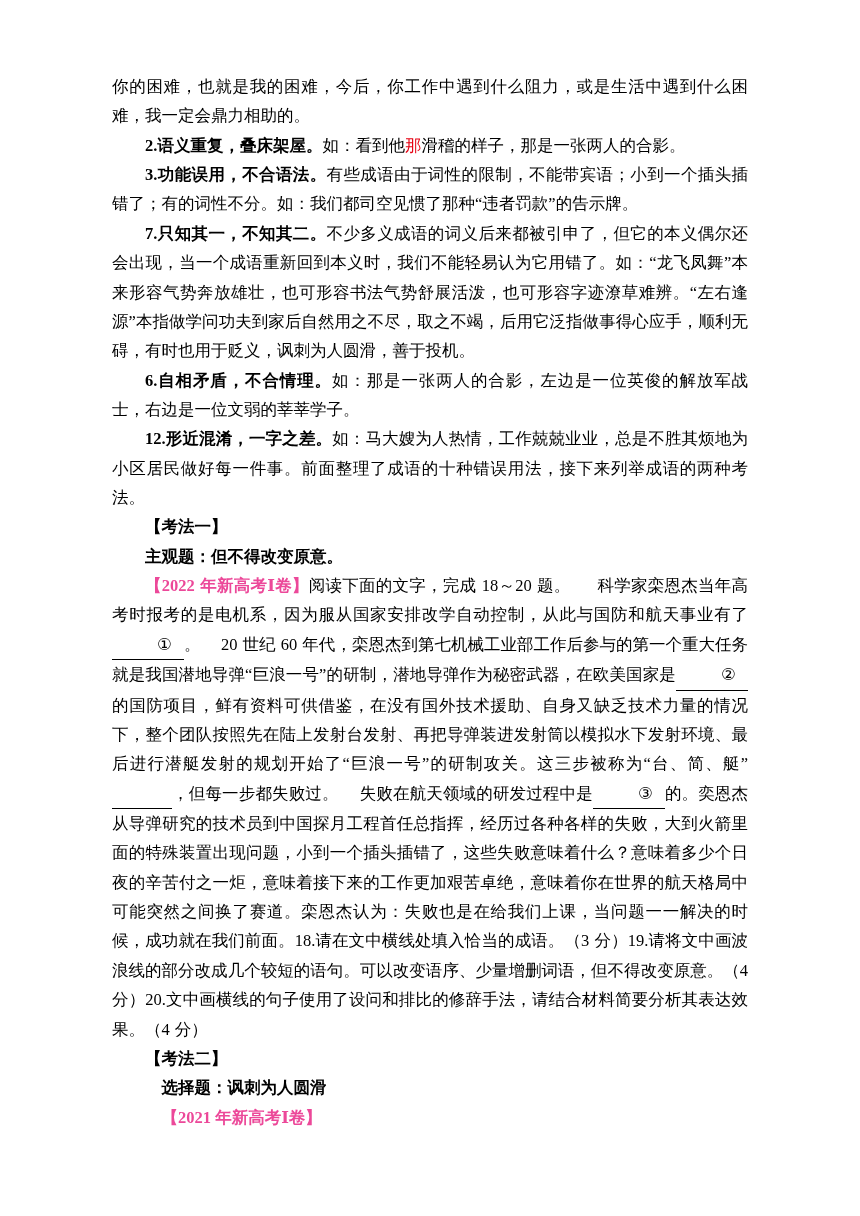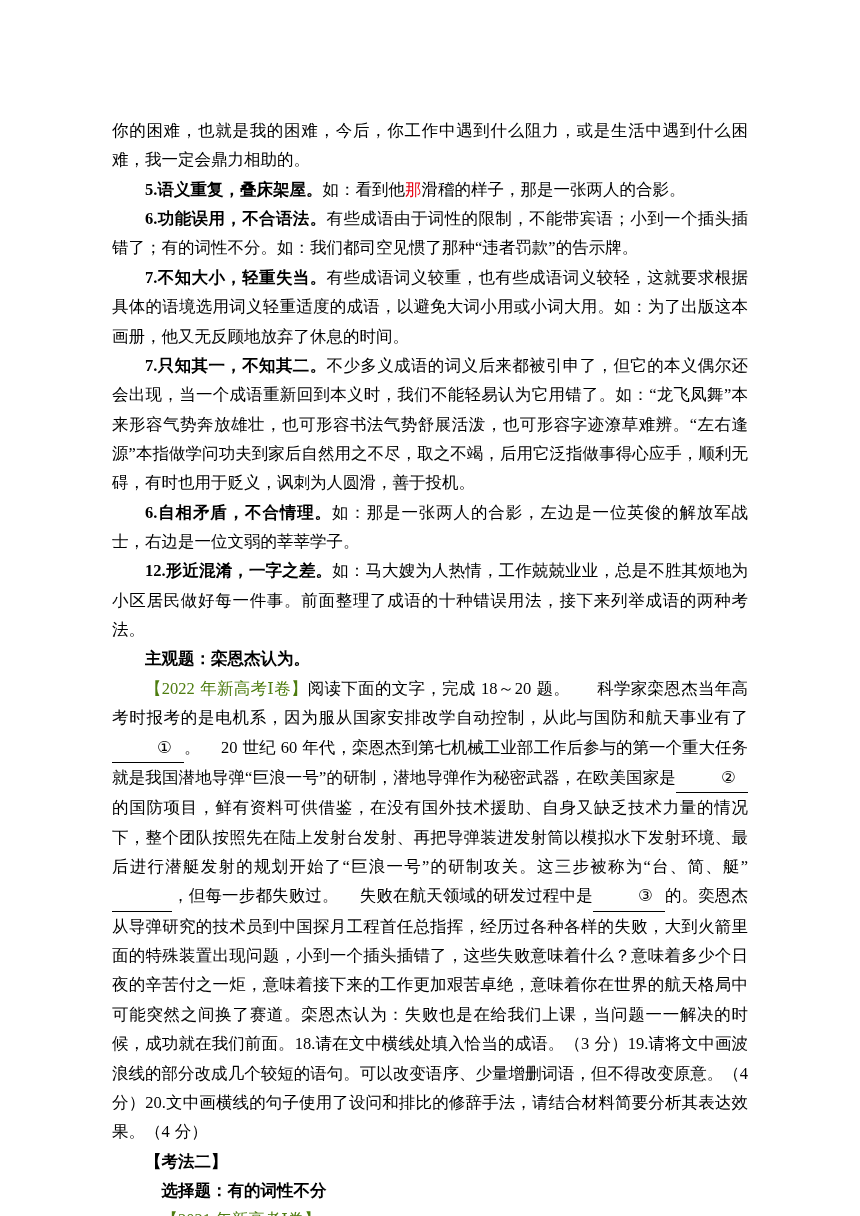--- a/index.html
+++ b/index.html
@@ -10,21 +10,21 @@
   body {
     font-family: "Liberation Serif", "DejaVu Serif", serif;
   }
   .page {
     width: 860px;
     height: 1216px;
     background: #ffffff;
     margin: 0 auto;
     position: relative;
     box-sizing: border-box;
-    padding: 116px 112px 60px 112px;
+    padding: 72px 112px 60px 112px;
     overflow: hidden;
   }
   .doc {
     font-size: 16.5px;
     line-height: 1.78;
     color: #000;
     text-align: justify;
     text-justify: inter-ideograph;
   }
   p {
@@ -33,22 +33,22 @@
   .indent2 {
     text-indent: 2em;
   }
   .bold {
     font-weight: bold;
   }
   .red {
     color: #e60012;
   }
   .magenta-bracket {
-    color: #4d7c0f;
-    font-weight: normal;
+    color: #ec4899;
+    font-weight: bold;
   }
   .blank {
     display: inline-block;
     border-bottom: 1px solid #000;
     min-width: 72px;
     text-align: center;
   }
   .ul {
     text-underline-offset: 3px;
   }
@@ -63,52 +63,50 @@
 </style>
 </head>
 <body>
 
 <div class="page">
   <div class="doc">
 
     <p>你的困难，也就是我的困难，今后，你工作中遇到什么阻力，或是生活中遇到什么困难，我一定会鼎力相助的。</p>
 
     <p class="indent2">
-      <span class="bold">5.语义重复，叠床架屋。</span><span>如：看到他</span><span class="red">那</span><span>滑稽的样子，那是一张两人的合影。</span>
+      <span class="bold">2.语义重复，叠床架屋。</span><span>如：看到他</span><span class="red">那</span><span>滑稽的样子，那是一张两人的合影。</span>
     </p>
 
     <p class="indent2">
-      <span class="bold">6.功能误用，不合语法。</span><span>有些成语由于词性的限制，不能带宾语；小到一个插头插错了；有的词性不分。如：我们都司空见惯了那种“违者罚款”的告示牌。</span>
+      <span class="bold">3.功能误用，不合语法。</span><span>有些成语由于词性的限制，不能带宾语；小到一个插头插错了；有的词性不分。如：我们都司空见惯了那种“违者罚款”的告示牌。</span>
     </p>
 
-    <p class="indent2">
-      <span class="bold">7.不知大小，轻重失当。</span><span>有些成语词义较重，也有些成语词义较轻，这就要求根据具体的语境选用词义轻重适度的成语，以避免大词小用或小词大用。如：为了出版这本画册，他又无反顾地放弃了休息的时间。</span>
-    </p>
 
     <p class="indent2">
       <span class="bold">7.只知其一，不知其二。</span><span>不少多义成语的词义后来都被引申了，但它的本义偶尔还会出现，当一个成语重新回到本义时，我们不能轻易认为它用错了。如：“龙飞凤舞”本来形容气势奔放雄壮，也可形容书法气势舒展活泼，也可形容字迹潦草难辨。“左右逢源”本指做学问功夫到家后自然用之不尽，取之不竭，后用它泛指做事得心应手，顺利无碍，有时也用于贬义，讽刺为人圆滑，善于投机。</span>
     </p>
 
     <p class="indent2">
       <span class="bold">6.自相矛盾，不合情理。</span><span>如：那是一张两人的合影，左边是一位英俊的解放军战士，右边是一位文弱的莘莘学子。</span>
     </p>
 
     <p class="indent2">
       <span class="bold">12.形近混淆，一字之差。</span><span>如：马大嫂为人热情，工作兢兢业业，总是不胜其烦地为小区居民做好每一件事。前面整理了成语的十种错误用法，接下来列举成语的两种考法。</span>
     </p>
 
+    <p class="indent2 bold">【考法一】</p>
 
-    <p class="indent2 bold">主观题：栾恩杰认为。</p>
+    <p class="indent2 bold">主观题：但不得改变原意。</p>
 
     <p class="indent2 justify-stretch">
       <span class="magenta-bracket">【2022 年新高考Ⅰ卷】</span><span>阅读下面的文字，完成 18～20 题。</span><span>&nbsp;&nbsp;&nbsp;&nbsp;&nbsp;</span><span>科学家栾恩杰当年高考时报考的是电机系，因为服从国家安排改学自动控制，从此与国防和航天事业有了</span><span class="blank circnum">①</span><span>。</span><span>&nbsp;&nbsp;&nbsp;&nbsp;</span><span>20 世纪 60 年代，栾恩杰到第七机械工业部工作后参与的第一个重大任务就是我国潜地导弹“巨浪一号”的研制，潜地导弹作为秘密武器，在欧美国家是</span><span class="blank circnum">②</span><span>的国防项目，鲜有资料可供借鉴，在没有国外技术援助、自身又缺乏技术力量的情况下，</span><span class="ul">整个团队按照先在陆上发射台发射、再把导弹装进发射筒以模拟水下发射环境、最后进行潜艇发射的规划开始了“巨浪一号”的研制攻关。</span><span>这三步被称为“台、简、艇”</span><span class="blank" style="min-width:60px">&nbsp;</span><span>，但每一步都失败过。</span><span>&nbsp;&nbsp;&nbsp;&nbsp;</span><span>失败在航天领域的研发过程中是</span><span class="blank circnum">③</span><span>的。奕恩杰从导弹研究的技术员到中国探月工程首任总指挥，经历过各种各样的失败，大到火箭里面的特殊装置出现问题，小到一个插头插错了，</span><span class="ul">这些失败意味着什么？意味着多少个日夜的辛苦付之一炬，意味着接下来的工作更加艰苦卓绝，意味着你在世界的航天格局中可能突然之间换了赛道。</span><span>栾恩杰认为：失败也是在给我们上课，当问题一一解决的时候，成功就在我们前面。18.请在文中横线处填入恰当的成语。（3 分）19.请将文中画波浪线的部分改成几个较短的语句。可以改变语序、少量增删词语，但不得改变原意。（4 分）20.文中画横线的句子使用了设问和排比的修辞手法，请结合材料简要分析其表达效果。（4 分）</span>
     </p>
 
     <p class="indent2 bold">【考法二】</p>
 
-    <p class="indent2 bold" style="text-indent:3em">选择题：有的词性不分</p>
+    <p class="indent2 bold" style="text-indent:3em">选择题：讽刺为人圆滑</p>
 
     <p class="indent2" style="text-indent:3em">
       <span class="magenta-bracket">【2021 年新高考Ⅰ卷】</span>
     </p>
 
   </div>
 </div>
 
 </body></html>

